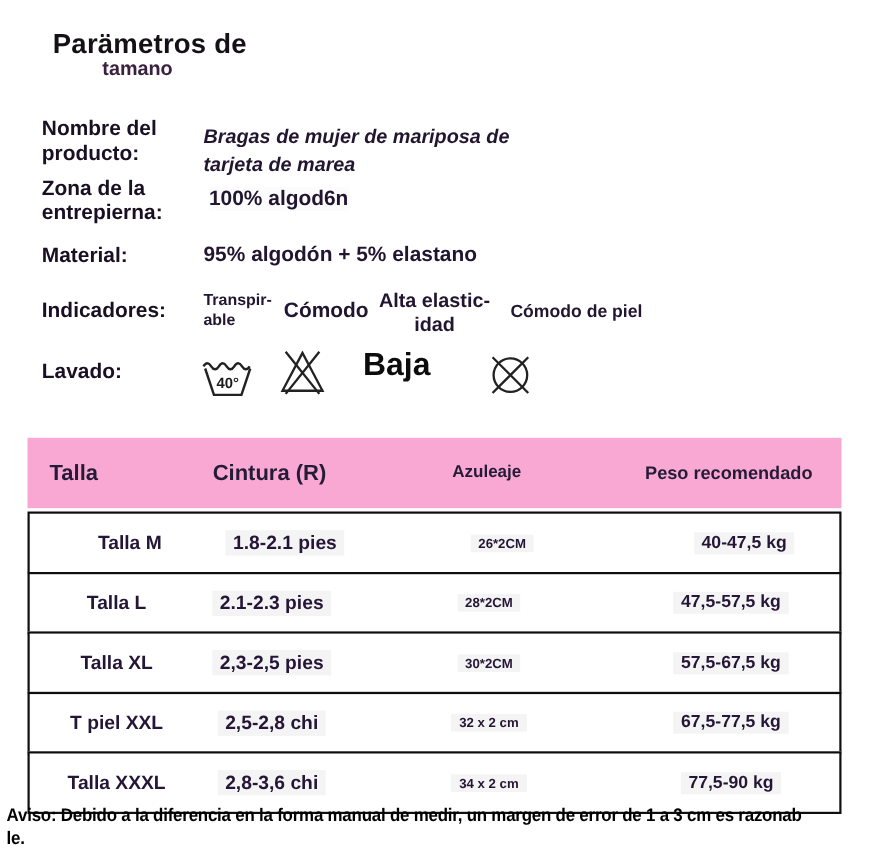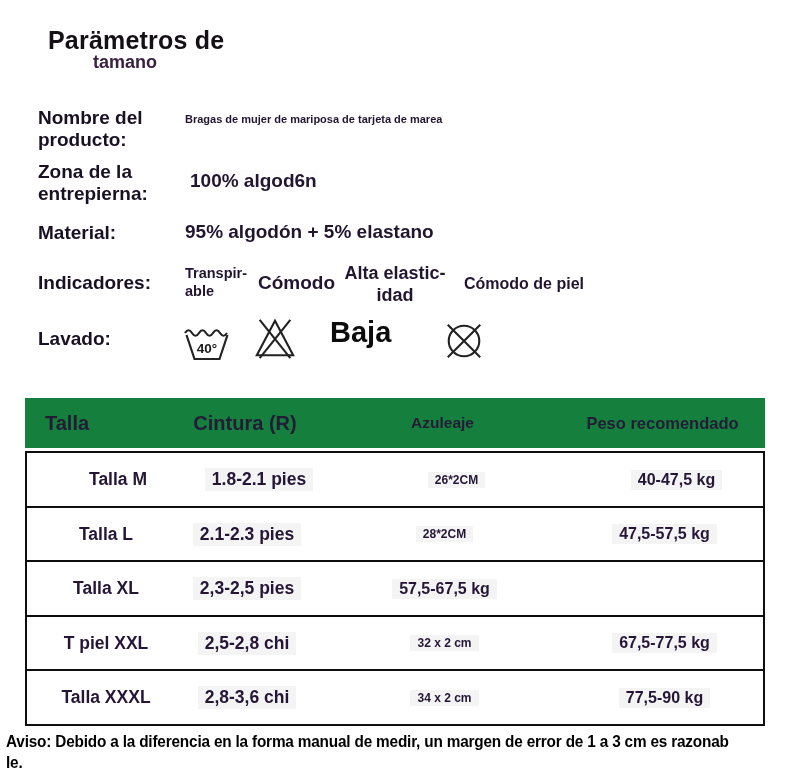--- a/index.html
+++ b/index.html
@@ -34,41 +34,41 @@
     font-size: 19px; font-weight: 700;
     line-height: 1.16; color: #191024;
   }
   .lbl-1 { top: 107px; }
   .lbl-2 { top: 161px; }
   .lbl-3 { top: 222px; }
   .lbl-4 { top: 272px; }
   .lbl-5 { top: 328px; }
 
   .spec-value { font-weight: 700; color: #221530; }
-  .val-1 { left: 185px; top: 112px; width: 318px; font-size: 11px; line-height: 1.4; }
+  .val-1 { left: 185px; top: 112px; width: 318px; font-size: 18px; line-height: 1.4; font-style: italic; }
   .val-2 { left: 190px; top: 170px; font-size: 19px; background: #fcfcfc; }
   .val-3 { left: 185px; top: 221px; font-size: 19px; }
 
   .ind-1 { left: 185px; top: 264px; width: 76px; font-size: 14.5px; line-height: 1.25; }
   .ind-2 { left: 258px; top: 272px; font-size: 19px; }
   .ind-3 { left: 343px; top: 263px; width: 104px; text-align: center; font-size: 18px; line-height: 1.2; }
   .ind-4 { left: 464px; top: 275px; font-size: 16px; }
 
   
   .wash-icon { stroke: #222222; stroke-width: 2.2; fill: none; }
   .icon-tub     { left: 183px; top: 322px; }
   .icon-nobleach{ left: 252px; top: 316px; }
   .dry-level    { left: 330px; top: 316px; font-size: 29px; font-weight: 800; color: #0c0c0c; }
   .icon-nodry   { left: 441px; top: 320px; }
   .tub-temp { font-size: 13.5px; font-weight: 700; fill: #1a1a1a; stroke: none; font-family: "Liberation Sans", sans-serif; }
 
   
   .size-table { left: 25px; top: 398px; width: 740px; }
   .t-header {
-    height: 50px; background: #15803d;
+    height: 64px; background: #f9a8d4;
     display: grid; grid-template-columns: 140px 160px 235px 205px;
     align-items: center; color: #241b36; font-weight: 700;
   }
   .th-0 { text-align: left; padding-left: 20px; font-size: 20px; }
   .th-1 { text-align: center; font-size: 20px; }
   .th-2 { text-align: center; font-size: 15.5px; }
   .th-3 { text-align: center; font-size: 16.5px; }
 
   .t-body { margin-top: 3px; }
   .t-row {
@@ -152,20 +152,21 @@
     </div>
     <div class="t-row">
       <div class="td-0">Talla L</div>
       <div class="td-1"><span class="hl">2.1-2.3 pies</span></div>
       <div class="td-2"><span class="hl">28*2CM</span></div>
       <div class="td-3"><span class="hl">47,5-57,5 kg</span></div>
     </div>
     <div class="t-row">
       <div class="td-0">Talla XL</div>
       <div class="td-1"><span class="hl">2,3-2,5 pies</span></div>
+      <div class="td-2"><span class="hl">30*2CM</span></div>
       <div class="td-3"><span class="hl">57,5-67,5 kg</span></div>
     </div>
     <div class="t-row">
       <div class="td-0">T piel XXL</div>
       <div class="td-1"><span class="hl">2,5-2,8 chi</span></div>
       <div class="td-2"><span class="hl">32 x 2 cm</span></div>
       <div class="td-3"><span class="hl">67,5-77,5 kg</span></div>
     </div>
     <div class="t-row">
       <div class="td-0">Talla XXXL</div>

